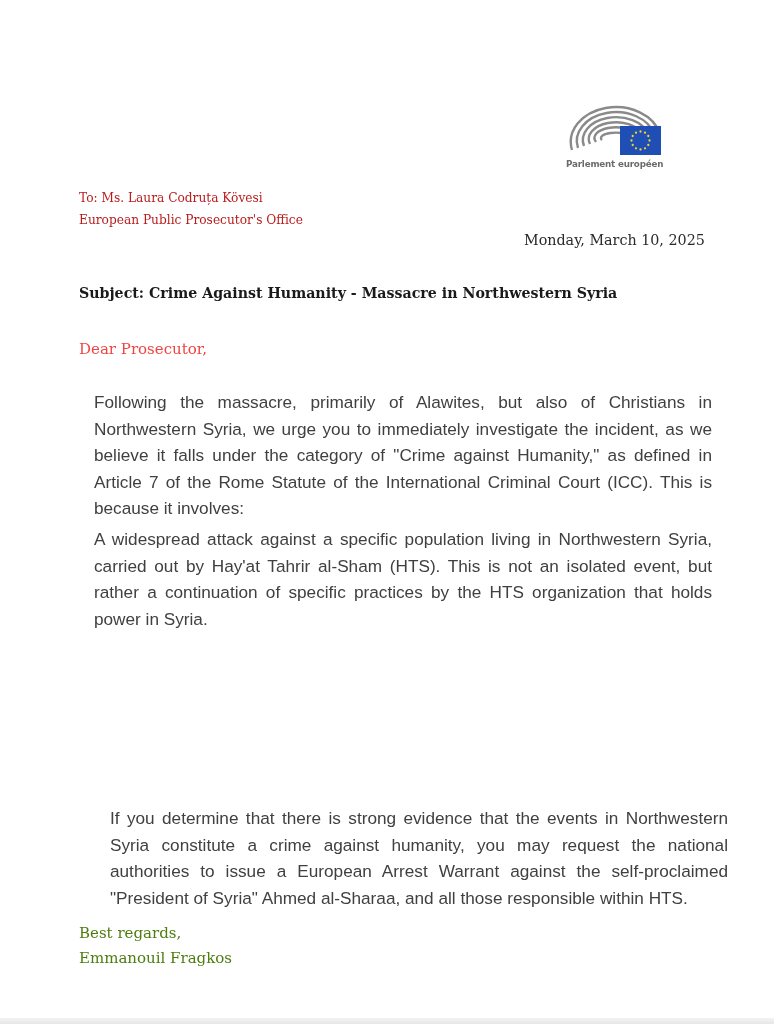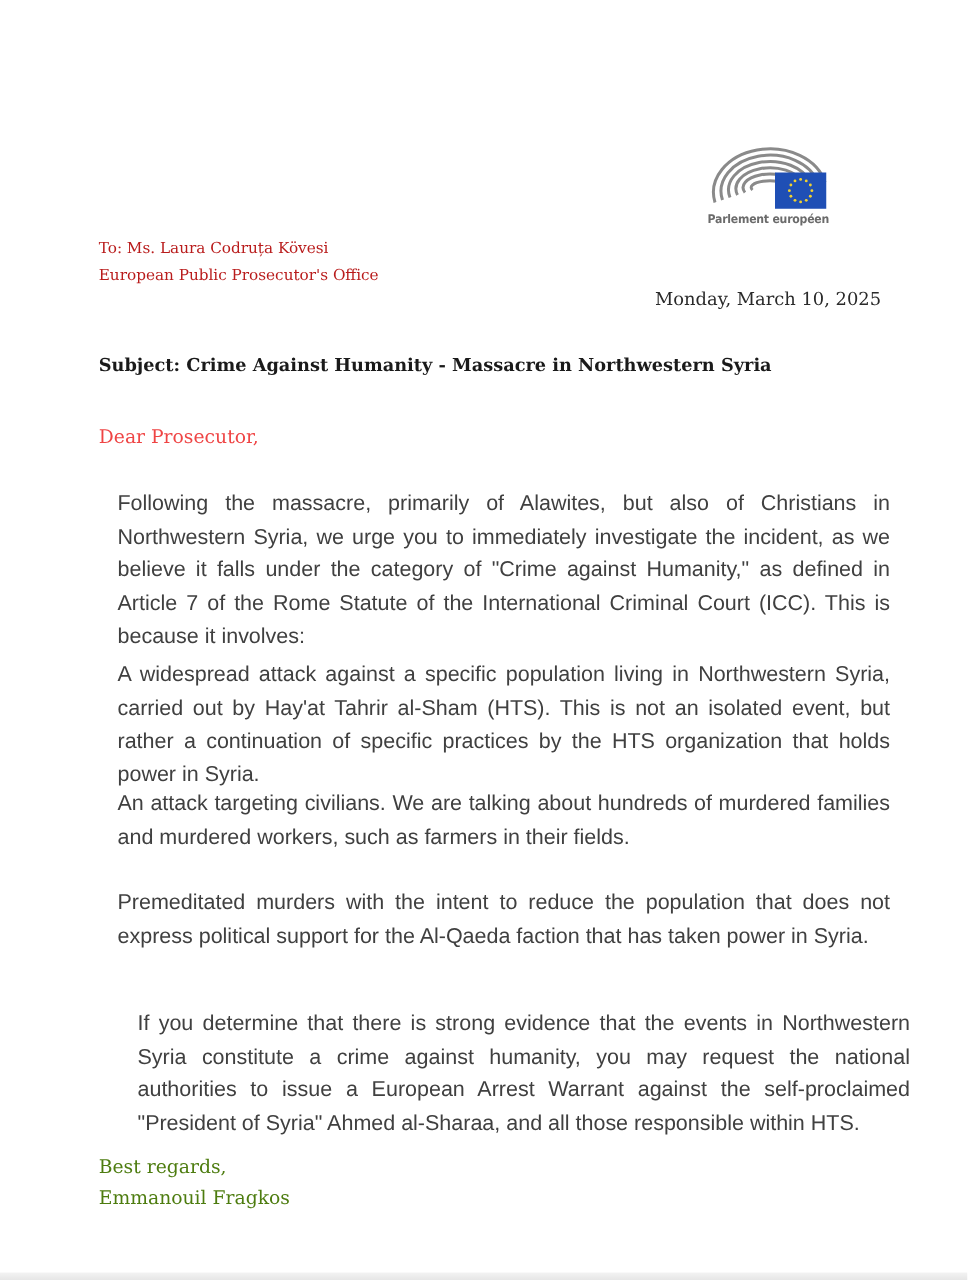--- a/index.html
+++ b/index.html
@@ -25,21 +25,21 @@
     .bottom-band {
       position: absolute;
       left: 0; bottom: 0;
       width: 774px;
       height: 6px;
       background: linear-gradient(#f3f3f3, #e6e6e6);
     }
     .logo {
       position: absolute;
       left: 566px;
-      top: 116px;
+      top: 104px;
       width: 100px;
       height: 72px;
     }
     .logo-caption {
       position: absolute;
       left: 0;
       top: 54px;
       width: 100px;
       font-family: "DejaVu Sans", "Liberation Sans", sans-serif;
       font-size: 9.5px;
@@ -151,22 +151,20 @@
   </div>
 
   <div class="date">Monday, March 10, 2025</div>
 
   <div class="subject">Subject: Crime Against Humanity - Massacre in Northwestern Syria</div>
 
   <div class="salutation">Dear Prosecutor,</div>
 
   <p class="para p1" style="margin:0">Following the massacre, primarily of Alawites, but also of Christians in Northwestern Syria, we urge you to immediately investigate the incident, as we believe it falls under the category of "Crime against Humanity," as defined in Article 7 of the Rome Statute of the International Criminal Court (ICC). This is because it involves:</p>
   <p class="para p2" style="margin:0">A widespread attack against a specific population living in Northwestern Syria, carried out by Hay'at Tahrir al-Sham (HTS). This is not an isolated event, but rather a continuation of specific practices by the HTS organization that holds power in Syria.</p>
-  <p class="para p3" style="margin:0">An attack targeting civilians. We are talking about hundreds of murdered families and murdered workers, such as farmers in their fields.</p>
-  <p class="para p4" style="margin:0">Premeditated murders with the intent to reduce the population that does not express political support for the Al-Qaeda faction that has taken power in Syria.</p>
   <p class="para p5" style="margin:16px">If you determine that there is strong evidence that the events in Northwestern Syria constitute a crime against humanity, you may request the national authorities to issue a European Arrest Warrant against the self-proclaimed "President of Syria" Ahmed al-Sharaa, and all those responsible within HTS.</p>
 
   <div class="closing">
     <div>Best regards,</div>
     <div>Emmanouil Fragkos</div>
   </div>
 </div>
 
 <div class="bottom-band"></div>
 

